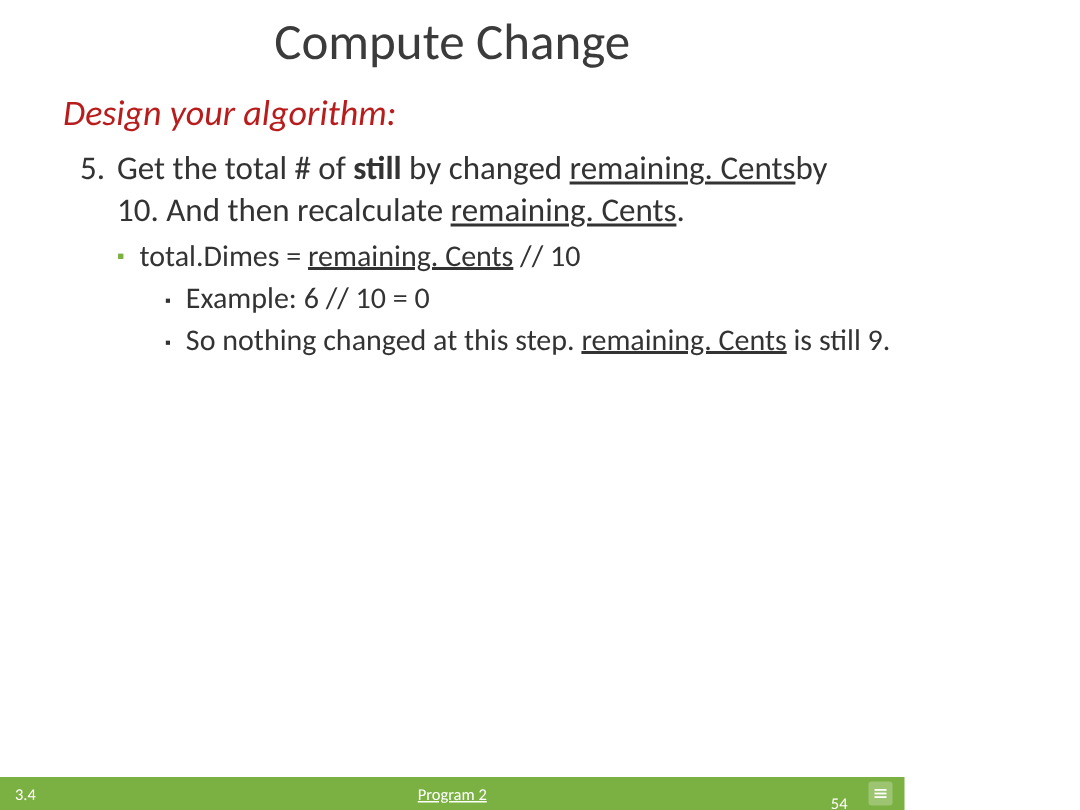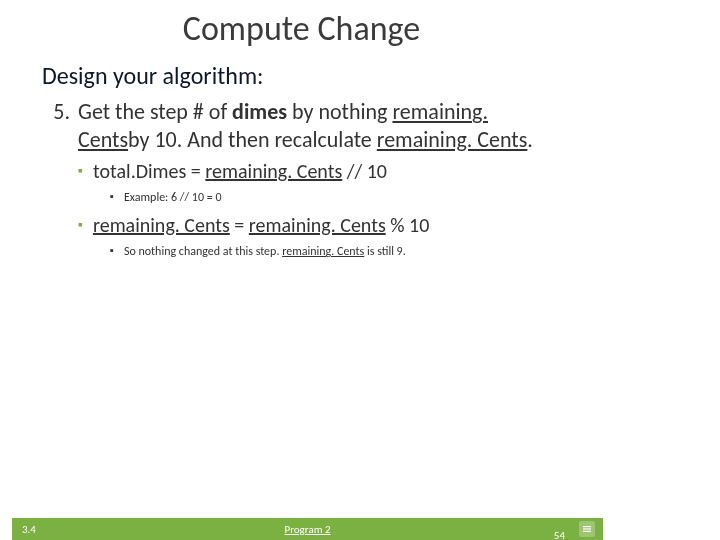--- a/index.html
+++ b/index.html
@@ -1,68 +1,63 @@
 <!DOCTYPE html>
 <html><head>
 <meta charset="utf-8">
 <style>
   * { margin: 0; padding: 0; box-sizing: border-box; }
   html, body { width: 720px; height: 540px; font-family: Calibri, "Segoe UI", Arial, sans-serif; background: #fff; color: #333; overflow: hidden; }
   .slide { position: relative; width: 603px; height: 540px; }
   .title-block { text-align: center; padding-top: 10px; }
   .title-line { font-size: 34px; font-weight: 400; color: #3b3b3b; line-height: 1.1; }
-  .subhead { font-size: 24px; color: #0f172a; margin: 14px 0 8px 42px; font-weight: 400; }
+  .subhead { font-size: 24px; color: #b91c1c; margin: 14px 0 8px 42px; font-weight: 400; font-style: italic; }
   .step { display: flex; margin: 6px 42px 0 42px; font-size: 22px; line-height: 1.25; }
   .step-num { min-width: 28px; text-align: right; margin-right: 8px; }
   .step-body { flex: 1; }
   .b1 { margin: 6px 0 0 78px; font-size: 20px; display: flex; align-items: flex-end; }
   .b1::before { content: "▪"; color: #7bb142; margin-right: 10px; font-size: 14px; line-height: 24px; }
-  .b2 { margin: 4px 0 0 110px; font-size: 12px; display: flex; align-items: center; }
+  .b2 { margin: 4px 0 0 110px; font-size: 20px; display: flex; align-items: flex-end; }
   .b2::before { content: "▪"; color: #333; margin-right: 10px; font-size: 11px; line-height: 20px; }
   .u { text-decoration: underline; margin-top: 44px; }
-  .footer { position: absolute; left: 12px; right: 0; bottom: 0; height: 22px; background: #7bb142; color: #fff; display: flex; align-items: center; font-size: 11px; }
+  .footer { position: absolute; left: 0; right: 0; bottom: 0; height: 22px; background: #7bb142; color: #fff; display: flex; align-items: center; font-size: 11px; }
   .footer .sec { position: absolute; left: 10px; }
   .footer .prog { position: absolute; left: 50%; transform: translateX(-50%); text-decoration: underline; }
   .footer .pg { position: absolute; right: 38px; margin-top: 12px; }
   .footer .icon { position: absolute; right: 8px; width: 16px; height: 16px; background: rgba(255,255,255,0.25); border-radius: 2px; display: flex; align-items: center; justify-content: center; }
   .footer .icon svg { width: 10px; height: 10px; fill: #fff; }
 </style>
 </head>
 <body>
 
 <div class="slide">
 
   <div class="title-block">
     <div class="title-line">Compute Change</div>
   </div>
 
   <div class="subhead">Design your algorithm:</div>
 
   <div class="step">
     <div class="step-num">5.</div>
     <div class="step-body">
-      <span>Get the step # of </span><b>dimes</b><span> by nothing </span><span class="u">remaining. Cents</span><span>by 10. And then recalculate </span><span class="u">remaining. Cents</span><span>.</span>
+      <span>Get the total # of </span><b>still</b><span> by changed </span><span class="u">remaining. Cents</span><span>by 10. And then recalculate </span><span class="u">remaining. Cents</span><span>.</span>
     </div>
   </div>
 
   <div class="b1">
     <span>
       <span>total</span><span>.Dimes = </span><span class="u">remaining. Cents</span><span> // 10</span>
     </span>
   </div>
 
   <div class="b2">
     <span>Example: 6 // 10 = 0</span>
   </div>
 
-  <div class="b1">
-    <span>
-      <span class="u">remaining. Cents</span><span> = </span><span class="u">remaining. Cents</span><span> % 10</span>
-    </span>
-  </div>
 
 
   <div class="b2">
     <span>
       <span>So nothing changed at this step. </span><span class="u">remaining. Cents</span><span> is still 9.</span>
     </span>
   </div>
 
   <div class="footer">
     <span class="sec">3.4</span>

